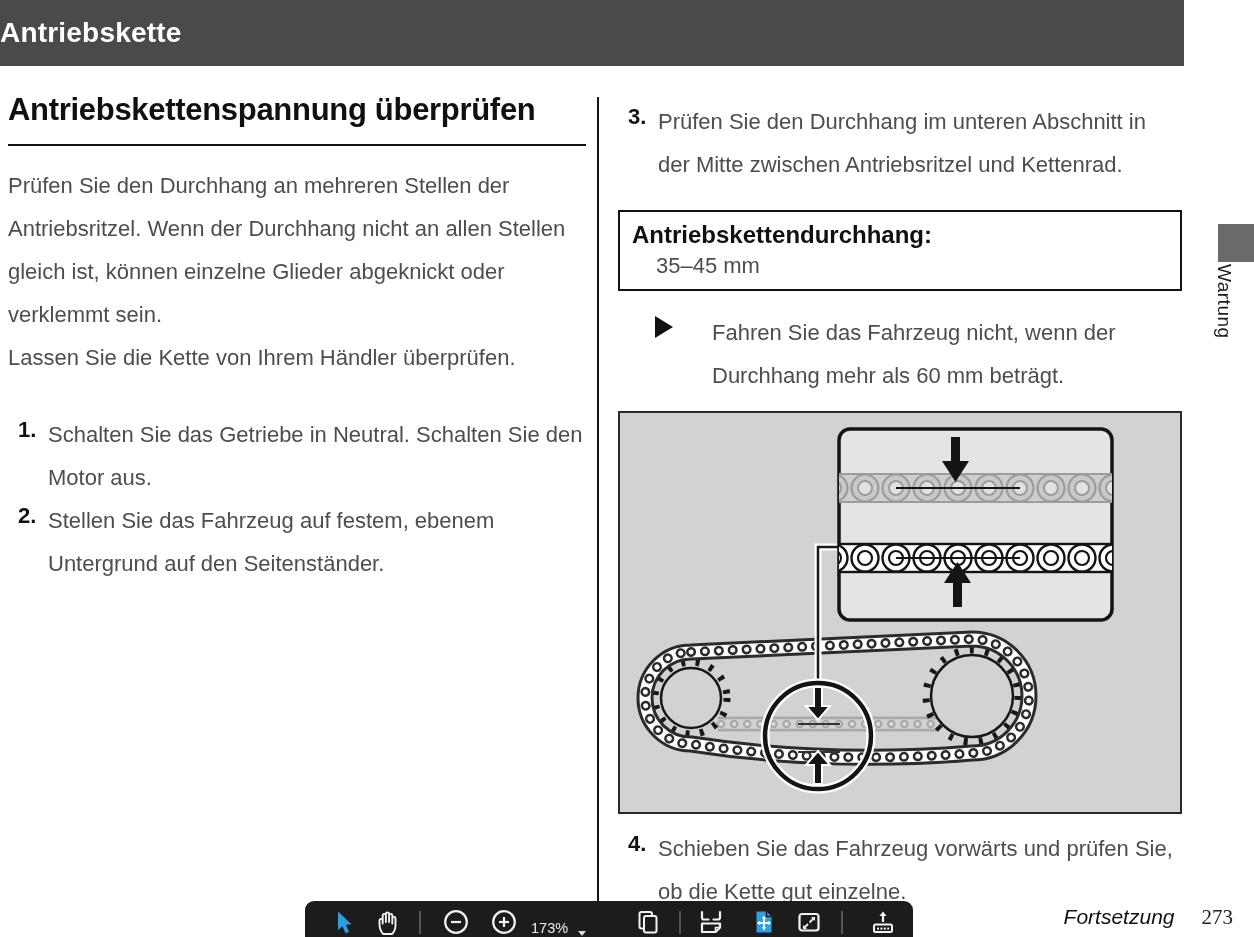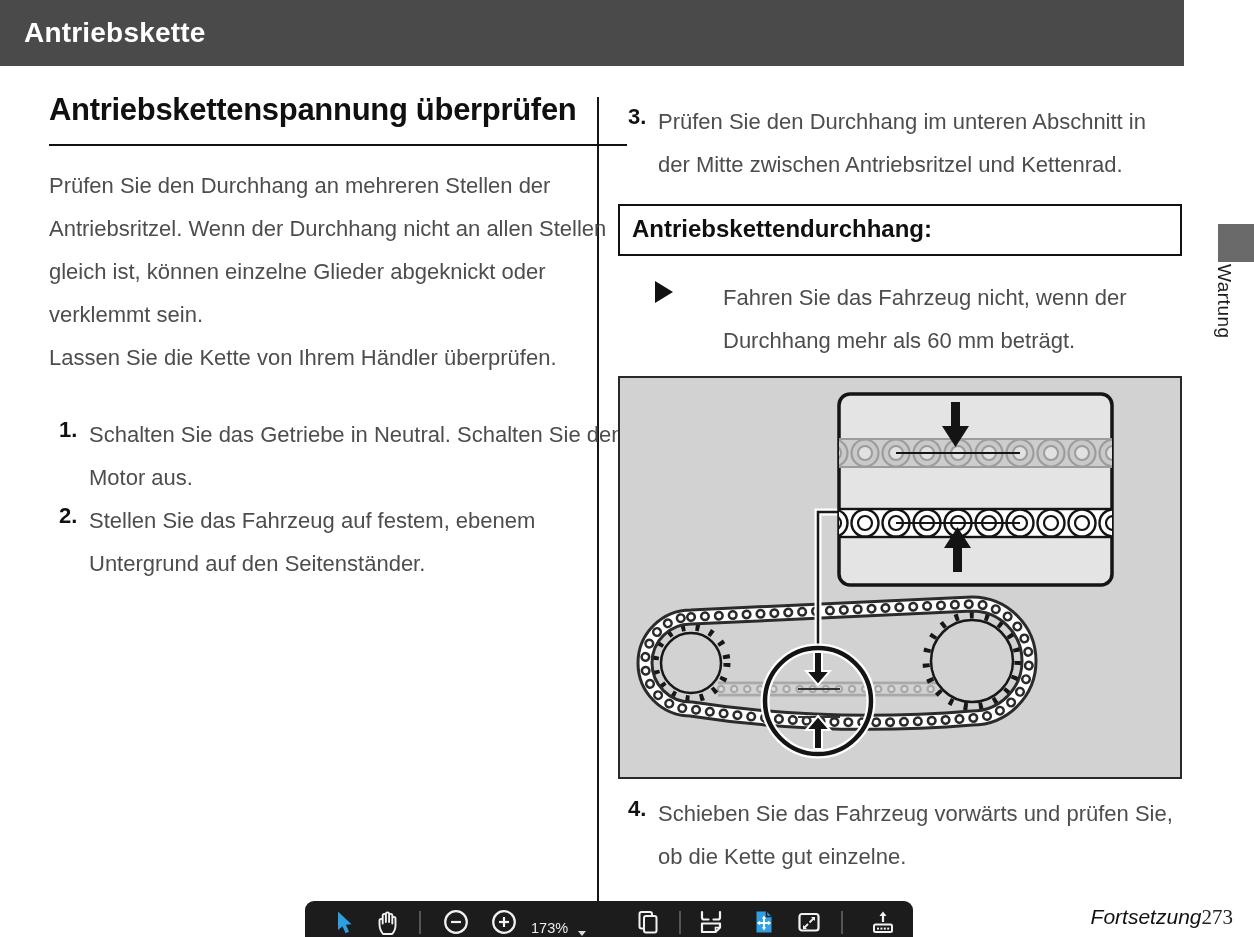--- a/index.html
+++ b/index.html
@@ -4,51 +4,51 @@
 <style>
   html,body{margin:0;padding:0;}
   body{
     width:1254px;height:937px;overflow:hidden;position:relative;
     background:#ffffff;font-family:"Liberation Sans",sans-serif;
     -webkit-font-smoothing:antialiased;
   }
   
   .hdr{position:absolute;left:0;top:0;width:1184px;height:66px;
     background:var(--header_bg,#4a4a4a);display:flex;align-items:center;}
-  .hdr .ttl{color:#fff;font-weight:bold;font-size:28px;padding-left:24px;letter-spacing:.2px;}
-  
-  .colL{position:absolute;left:8px;top:88px;width:578px;margin-left:41px;}
+  .hdr .ttl{color:#fff;font-weight:bold;font-size:28px;letter-spacing:.2px;}
+  
+  .colL{position:absolute;left:8px;top:88px;width:578px;}
   .colR{position:absolute;left:618px;top:88px;width:564px;}
   .vdiv{position:absolute;left:597px;top:97px;width:2px;height:806px;background:#161616;}
   h1.docH{margin:2px 0 0 0;font-size:31px;line-height:40px;font-weight:bold;color:#101010;letter-spacing:-.3px;}
   .rule{height:0;border-bottom:2.5px solid #111;margin-top:14px;}
   .body-t{font-size:22px;line-height:43px;color:#4d4d4d;font-weight:400;}
   .intro{margin-top:18px;}
   .steps{margin-top:34px;}
   .step{display:flex;align-items:flex-start;}
   .step .num{width:40px;flex:0 0 40px;font-weight:bold;color:#111;font-size:22px;line-height:33.5px;padding-left:10px;box-sizing:border-box;}
   .step .txt{flex:1;}
   
-  .spec{border:2px solid #111;margin-top:18px;padding:7px 12px 9px 12px;}
+  .spec{border:2px solid #111;margin-top:24px;padding:7px 12px 9px 12px;}
   .spec .lbl{font-weight:bold;color:#101010;font-size:24px;line-height:32px;}
   .spec .val{font-size:22px;line-height:29px;color:#4d4d4d;padding-left:24px;}
   
   .note{display:flex;margin-top:20px;margin-left:37px;}
   .tri{width:0;height:0;border-left:18px solid #111;border-top:11px solid transparent;
        border-bottom:11px solid transparent;margin-top:5px;flex:0 0 18px;}
-  .note .txt{margin-left:32px;width:442px;}
+  .note .txt{margin-left:21px;width:442px;}
   
   .fig{margin-top:14px;width:564px;height:403px;}
   .step4{margin-top:13px;}
   
   .tabSq{position:absolute;left:1218px;top:224px;width:36px;height:38px;background:var(--tab_bg,#6a6a6a);}
   .tabLbl{position:absolute;left:1213px;top:264px;writing-mode:vertical-rl;
      font-size:19px;color:#1a1a1a;letter-spacing:.5px;}
   
-  .foot{position:absolute;right:21px;top:905px;display:flex;align-items:baseline;}
+  .foot{position:absolute;right:21px;top:905px;display:flex;align-items:baseline;gap:27px;}
   .foot .cont{font-style:italic;font-size:21px;color:#111;}
   .foot .pg{font-size:21px;color:#222;font-family:Liberation Serif, serif;}
   
   .tb{position:absolute;left:305px;top:901px;width:608px;height:44px;
       background:var(--toolbar_bg,#1c1c1c);border-radius:9px 9px 0 0;}
   .tb .it{position:absolute;top:7px;width:28px;height:28px;display:flex;align-items:center;justify-content:center;cursor:pointer;}
   .tb .sep{position:absolute;top:10px;width:1.5px;height:23px;background:#565656;}
   .zoomCtl{position:absolute;left:226px;top:7px;height:28px;display:flex;align-items:flex-end;gap:10px;cursor:pointer;}
   .zoomCtl .zt{color:#ececec;font-size:14.5px;}
   .caret{width:0;height:0;border-top:5.5px solid #dcdcdc;border-left:4.5px solid transparent;border-right:4.5px solid transparent;}
@@ -81,20 +81,21 @@
 </div>
 
 <div class="colR">
   <div class="step" style="margin-top:12px;">
     <span class="num">3.</span>
     <span class="txt body-t">Prüfen Sie den Durchhang im unteren Abschnitt in der Mitte zwischen Antriebsritzel und Kettenrad.</span>
   </div>
 
   <div class="spec">
     <div class="lbl">Antriebskettendurchhang:</div>
+    <div class="val">35–45 mm</div>
   </div>
 
   <div class="note">
     <div class="tri"></div>
     <div class="txt body-t">Fahren Sie das Fahrzeug nicht, wenn der Durchhang mehr als 60 mm beträgt.</div>
   </div>
 
   <svg class="fig" viewBox="0 0 564 403">
     <defs>
       <clipPath id="insetClip">

